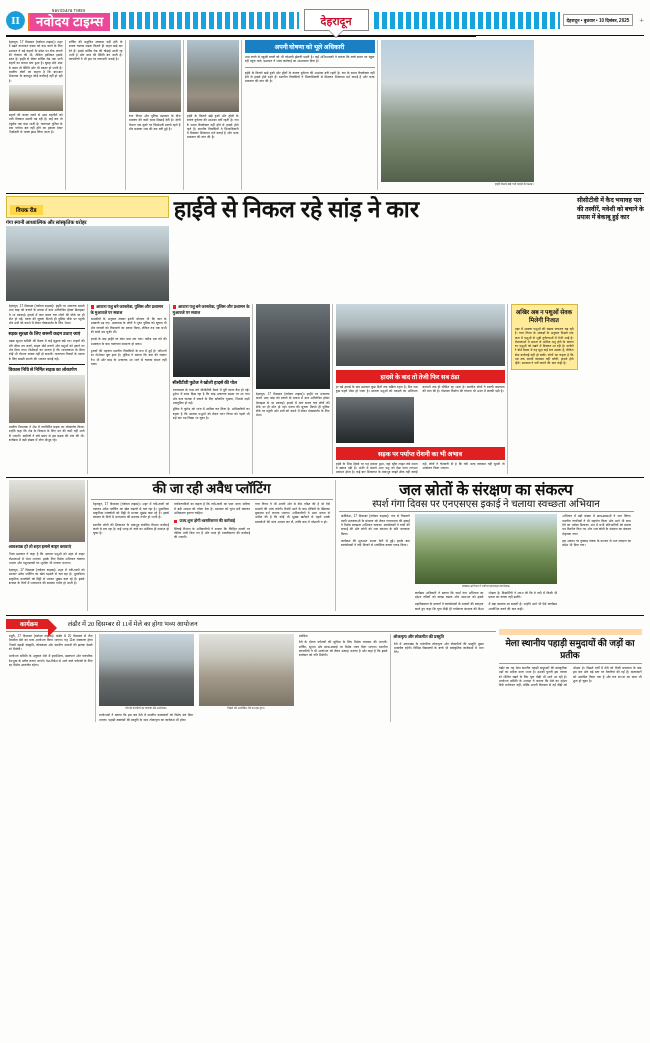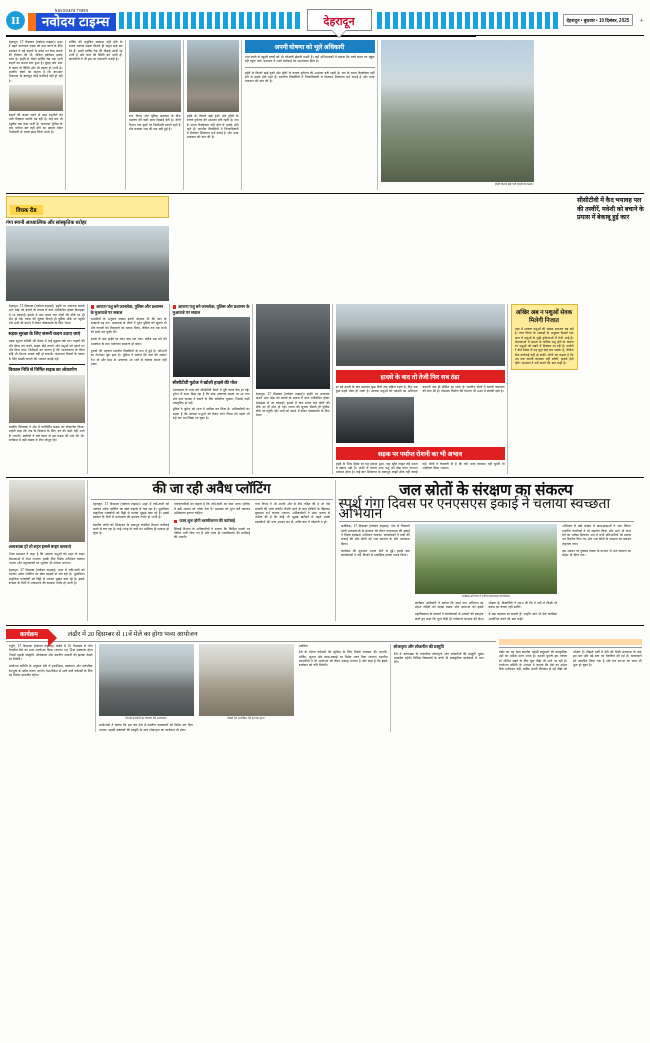--- a/index.html
+++ b/index.html
@@ -31,26 +31,26 @@
     font-family: "Liberation Serif", serif;
     flex: 0 0 auto;
   }
   .logo-block { position: relative; flex: 0 0 auto; }
   .logo-tiny {
     font-size: 3.2px; letter-spacing: .4px; color: #555;
     text-align: center; line-height: 4px; height: 4px;
     font-weight: bold;
   }
   .logo-main {
-    background: #1d4ed8; color: #fff;
+    background: #ec4899; color: #fff;
     font-weight: bold; font-size: 13px;
     padding: 1px 6px 2px 6px;
     font-family: "Liberation Serif", serif;
     letter-spacing: .3px; line-height: 15px;
-    border-left: 8px solid #f97316;
+    border-left: 2px solid #f97316;
   }
   .stripes {
     flex: 1 1 auto; height: 17px;
     background: repeating-linear-gradient(to right,
       #19a3dd 0px, #19a3dd 5px, #ffffff 5px, #ffffff 8px);
   }
   .edition-tab {
     position: relative;
     border: 1px solid #888; background: #fff;
     padding: 1px 16px; margin: 0 2px;
@@ -233,20 +233,21 @@
 
   <div class="cols" style="margin-top:2px;">
     <div style="width:165px;">
       <div class="box-yellow" style="padding:1px 3px;">
         <span class="tag-yellow">विचक रीड</span>
       </div>
       <div class="hl" style="font-size:5px; padding:1px 0;">गंगा स्नानी आध्यात्मिक और सांस्कृतिक धरोहर</div>
       <div class="photo crowd" style="height:75px;"></div>
     </div>
     <div style="width:410px; padding-left:5px;">
+      <div class="hl" style="font-size:23px; line-height:28px;">हाईवे से निकल रहे सांड़ ने कार</div>
     </div>
     <div style="width:72px; padding-left:4px;">
       <div class="hl" style="font-size:6.3px; line-height:8.6px;">सीसीटीवी में कैद भयावह पल की तस्वीरें, मवेशी को बचाने के प्रयास में बेकाबू हुई कार</div>
     </div>
   </div>
 
   <div class="cols" style="margin-top:3px;">
 
     <div class="col vline" style="width:82px;">
       <div class="txt">देहरादून, 17 दिसम्बर (नवोदय टाइम्स)। हाईवे पर अचानक सामने आए सांड़ को बचाने के प्रयास में कार अनियंत्रित होकर डिवाइडर से जा टकराई। हादसे में कार सवार चार लोगों की मौके पर ही मौत हो गई। घटना की सूचना मिलते ही पुलिस मौके पर पहुंची और शवों को कब्जे में लेकर पोस्टमार्टम के लिए भेजा।</div>
@@ -330,21 +331,21 @@
           <div class="txt">सिंचाई विभाग के अधिकारियों ने बताया कि चिन्हित स्थानों पर नोटिस जारी किए गए हैं और जल्द ही ध्वस्तीकरण की कार्रवाई की जाएगी।</div>
         </div>
         <div class="col" style="width:82px;">
           <div class="txt">नगर निगम ने भी अपनी ओर से टीम गठित की है जो ऐसे मामलों की जांच करेगी। रिपोर्ट आने के बाद दोषियों के खिलाफ मुकदमा दर्ज कराया जाएगा। अधिकारियों ने आम जनता से अपील की है कि कोई भी भूखंड खरीदने से पहले उसके दस्तावेजों की जांच अवश्य कर लें, ताकि बाद में परेशानी न हो।</div>
         </div>
       </div>
     </div>
 
     <div class="col" style="width:300px;">
       <div class="hl" style="font-size:15.5px; line-height:19px; text-align:center;">जल स्रोतों के संरक्षण का संकल्प</div>
-      <div class="hl" style="font-size:14px; line-height:10px; font-weight:normal;">स्पर्श गंगा दिवस पर एनएसएस इकाई ने चलाया स्वच्छता अभियान</div>
+      <div class="hl" style="font-size:10px; line-height:10px; text-align:center; font-weight:normal;">स्पर्श गंगा दिवस पर एनएसएस इकाई ने चलाया स्वच्छता अभियान</div>
       <div class="rule-thin" style="margin:2px 0;"></div>
       <div class="cols">
         <div class="col" style="width:75px;">
           <div class="txt">ऋषिकेश, 17 दिसम्बर (नवोदय टाइम्स)। गंगा से निकलने वाली जलधाराओं के संरक्षण को लेकर एनएसएस की इकाई ने विशेष स्वच्छता अभियान चलाया। स्वयंसेवकों ने घाटों की सफाई की और लोगों को जल संरक्षण के प्रति जागरूक किया।</div>
           <div class="txt" style="margin-top:3px;">कार्यक्रम की शुरुआत प्रभात फेरी से हुई। इसके बाद स्वयंसेवकों ने नदी किनारे से प्लास्टिक कचरा एकत्र किया।</div>
         </div>
         <div class="col" style="width:150px;">
           <div class="photo green" style="height:70px;"></div>
           <div class="cap">स्वच्छता अभियान में शामिल एनएसएस स्वयंसेवक।</div>
           <div class="txt" style="margin-top:2px; column-count:2; column-gap:5px;">कार्यक्रम अधिकारी ने बताया कि स्पर्श गंगा अभियान का उद्देश्य नदियों को स्वच्छ रखना और आमजन को इससे जोड़ना है। विद्यार्थियों ने शपथ ली कि वे नदी में किसी भी प्रकार का कचरा नहीं डालेंगे।</div>
@@ -392,18 +393,19 @@
         </div>
         <div class="col" style="width:95px;">
           <div class="hl" style="font-size:4.2px; line-height:5.6px;">लोकनृत्य और लोकगीत की प्रस्तुति</div>
           <div class="txt" style="margin-top:2px;">मेले में उत्तराखंड के पारंपरिक लोकनृत्य और लोकगीतों की प्रस्तुति मुख्य आकर्षण रहेगी। विभिन्न विद्यालयों के बच्चे भी सांस्कृतिक कार्यक्रमों में भाग लेंगे।</div>
         </div>
       </div>
     </div>
 
     <div class="col" style="width:148px;">
       <div style="background:#ffd9a8; height:6px;"></div>
+      <div class="hl" style="font-size:9px; line-height:12px; text-align:center; margin-top:2px;">मेला स्थानीय पहाड़ी समुदायों की जड़ों का प्रतीक</div>
       <div class="rule-thin" style="margin:2px 0;"></div>
       <div class="txt" style="column-count:2; column-gap:6px;">लंढौर का यह मेला स्थानीय पहाड़ी समुदायों की सांस्कृतिक जड़ों का प्रतीक माना जाता है। दशकों पुरानी इस परंपरा को जीवित रखने के लिए युवा पीढ़ी भी आगे आ रही है। आयोजन समिति के अध्यक्ष ने बताया कि मेले का उद्देश्य सिर्फ मनोरंजन नहीं, बल्कि अपनी विरासत से नई पीढ़ी को जोड़ना है। पिछले वर्षों में मेले को मिली सफलता के बाद इस बार और बड़े स्तर पर तैयारियां की गई हैं। कलाकारों को आमंत्रित किया गया है और मंच सज्जा का काम भी शुरू हो चुका है।</div>
     </div>
   </div>
 
 </div>
 
 </body></html>

